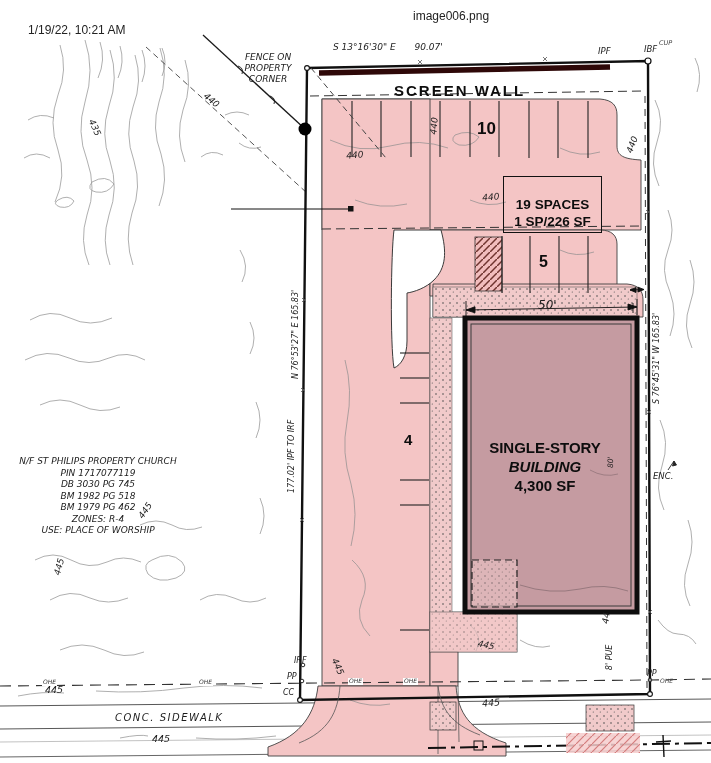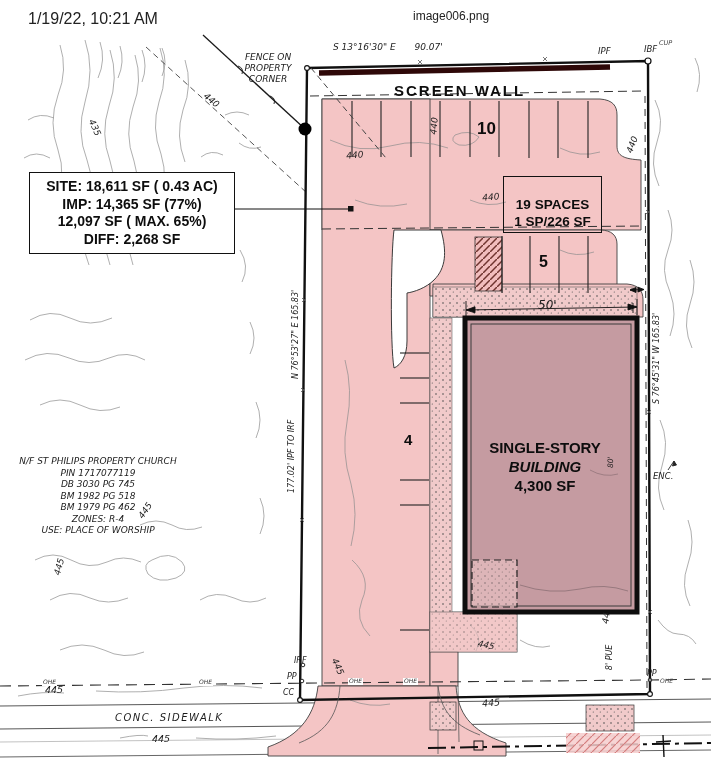--- a/index.html
+++ b/index.html
@@ -208,47 +208,41 @@
         <path d="M543,57 l4,4 m0,-4 l-4,4"></path>
     <path d="M302,298 l4,4 m0,-4 l-4,4"></path>
         <path d="M301,388 l4,4 m0,-4 l-4,4"></path>
     <path d="M300,518 l4,4 m0,-4 l-4,4"></path>
         <path d="M646,210 l4,4 m0,-4 l-4,4"></path>
     <path d="M647,410 l4,4 m0,-4 l-4,4"></path>
         <path d="M648,610 l4,4 m0,-4 l-4,4"></path>
   </g>
 </svg>
 
-<span class="lbl" style="left:28px;top:10px;font-size:16px;color:#222;">1/19/22, 10:21 AM</span>
+<span class="lbl" style="left:28px;top:24px;font-size:12px;color:#222;">1/19/22, 10:21 AM</span>
 <span class="lbl" style="left:413px;top:10px;font-size:12px;color:#222;">image006.png</span>
 
 <span class="lbl it" style="left:333px;top:43px;font-size:9px;">
   <span>S 13°16'30" E</span>
   <span style="margin-left:16px;">90.07'</span>
 </span>
 <span class="lbl it" style="left:598px;top:47px;font-size:8.5px;">IPF</span>
 <span class="lbl it" style="left:644px;top:45px;font-size:8.5px;">IBF</span>
 <span class="lbl it" style="left:659px;top:40px;font-size:6.5px;color:#444;">CUP</span>
 
 <div class="lbl it rot" style="left:228px;top:52px;width:80px;font-size:9px;line-height:11px;white-space:normal;">
   <div>FENCE ON</div>
   <div>PROPERTY</div>
   <div>CORNER</div>
 </div>
 
 <span class="lbl b" style="left:394px;top:83px;font-size:15px;letter-spacing:2px;">SCREEN WALL</span>
 
 <span class="lbl b" style="left:477px;top:120px;font-size:17px;">10</span>
 
-<div class="databox" style="left:29px;top:172px;width:200px;padding:5px 2px;background:#fff;">
-  <div class="b" style="font-size:14px;line-height:17.5px;">SITE: 18,611 SF ( 0.43 AC)</div>
-  <div class="b" style="font-size:14px;line-height:17.5px;">IMP: 14,365 SF (77%)</div>
-  <div class="b" style="font-size:14px;line-height:17.5px;">12,097 SF ( MAX. 65%)</div>
-  <div class="b" style="font-size:14px;line-height:17.5px;">DIFF: 2,268 SF</div>
-</div>
 
 <div class="databox" style="left:503px;top:176px;width:97px;padding:2px 0;background:transparent;">
   <div class="b" style="font-size:13.5px;line-height:16.5px;margin-top:18px;">19 SPACES</div>
   <div class="b" style="font-size:13.5px;line-height:16.5px;">1 SP/226 SF</div>
 </div>
 
 <span class="lbl b" style="left:539px;top:253px;font-size:16px;">5</span>
 <span class="lbl it" style="left:538px;top:299px;font-size:12px;">50'</span>
 
 <div class="lbl" style="left:472px;top:438px;width:146px;text-align:center;z-index:3;">

